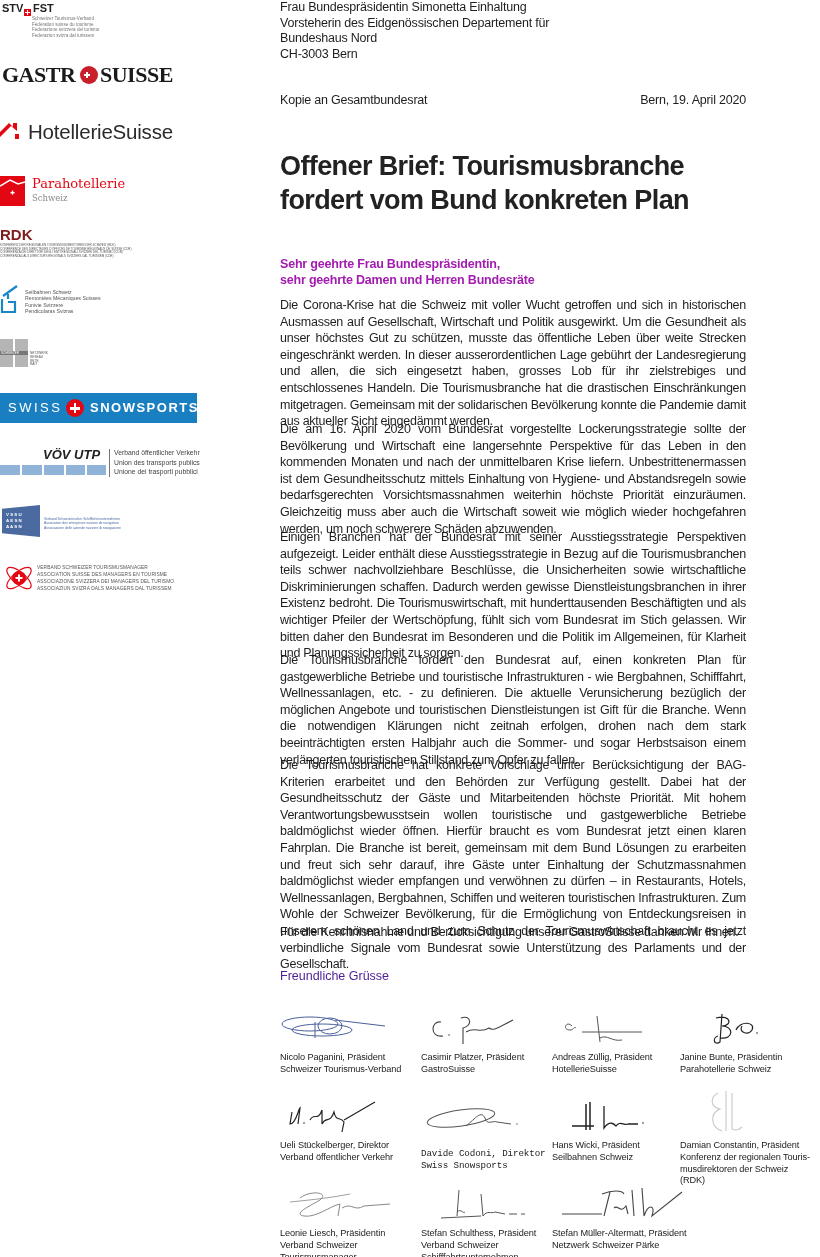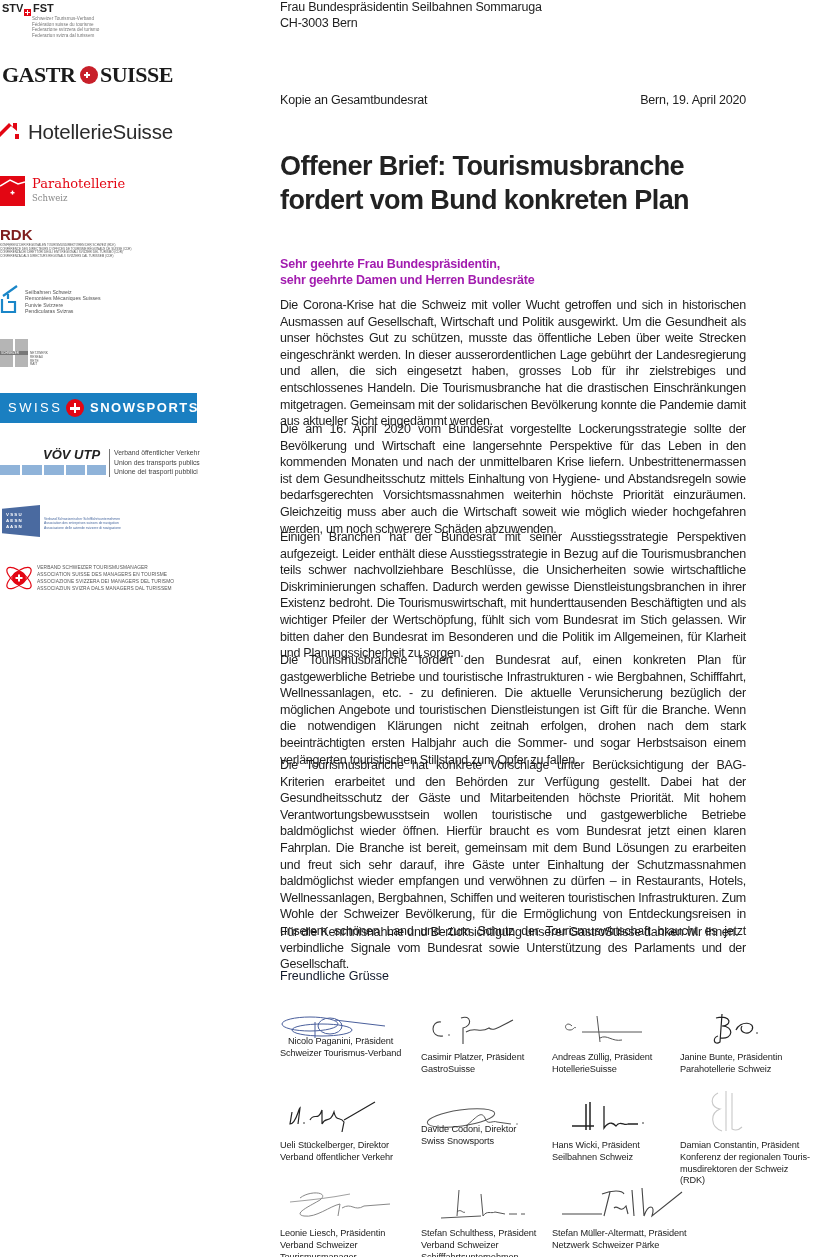--- a/index.html
+++ b/index.html
@@ -6,21 +6,21 @@
   body { width:820px; height:1257px; position:relative; overflow:hidden; font-family:"Liberation Sans", sans-serif; color:#222; }
   .sidebar { position:absolute; left:0; top:0; width:215px; height:1257px; }
   .logo { position:absolute; left:0; }
   .main { position:absolute; left:280px; top:0; width:466px; }
   .addr { position:absolute; top:0; left:0; font-size:12.5px; line-height:15.5px; color:#1e1e1e; letter-spacing:-0.2px; }
   .copyrow { position:absolute; top:93px; left:0; width:466px; font-size:12.5px; color:#1e1e1e; letter-spacing:-0.2px; }
   .copyrow .date { position:absolute; right:0; top:0; }
   h1 { position:absolute; top:149px; left:0; margin:0; font-size:27px; line-height:34px; font-weight:bold; color:#222; letter-spacing:-0.6px; width:480px; }
   .salute { position:absolute; top:257px; left:0; font-size:12.5px; line-height:15.5px; color:#a21caf; letter-spacing:-0.2px;font-weight:bold; }
   .para { position:absolute; left:0; width:466px; font-size:12.5px; line-height:16.6px; text-align:justify; color:#1e1e1e; letter-spacing:-0.25px; margin:0; }
-  .closing { position:absolute; top:969px; left:0; font-size:12.5px; color:#0f172a; }
+  .closing { position:absolute; top:969px; left:0; font-size:12.5px; color:#4c1d95; }
   .sig { position:absolute; width:135px; font-size:9.2px; line-height:11.8px; color:#222; letter-spacing:-0.1px; }
   .sig svg { display:block; }
   .sig .sigimg { position:absolute; left:0; width:130px; height:40px; }
   .sig .txt { position:absolute; left:0; }
   .gs { font-family:"Liberation Serif", serif; font-weight:bold; color:#1a1a1a; }
 </style>
 </head>
 <body>
 
 <div class="sidebar">
@@ -161,21 +161,23 @@
       <div>ASSOCIATION SUISSE DES MANAGERS EN TOURISME</div>
       <div>ASSOCIAZIONE SVIZZERA DEI MANAGERS DEL TURISMO</div>
       <div>ASSOCIAZIUN SVIZRA DALS MANAGERS DAL TURISSEM</div>
     </div>
   </div>
 </div>
 
 <div class="main">
 
   <div class="addr">
-    <div>Frau Bundespräsidentin Seilbahnen Sommaruga</div>
+    <div>Frau Bundespräsidentin Simonetta Einhaltung</div>
+    <div>Vorsteherin des Eidgenössischen Departement für</div>
+    <div>Bundeshaus Nord</div>
     <div>CH-3003 Bern</div>
   </div>
 
   <div class="copyrow">
     <span>Kopie an Gesamtbundesrat</span>
     <span class="date">Bern, 19. April 2020</span>
   </div>
 
   <h1>
     <div>Offener Brief: Tourismusbranche</div>
@@ -199,21 +201,21 @@
 
 <div>
 
   <div class="sig" style="left:280px;top:1008px;">
     <svg class="sigimg" viewBox="0 0 130 40" style="top:0;">
       <ellipse cx="30" cy="16" rx="28" ry="7" fill="none" stroke="#4a5f9c" stroke-width="1"></ellipse>
       <ellipse cx="42" cy="22" rx="30" ry="6" fill="none" stroke="#4a5f9c" stroke-width="1"></ellipse>
       <ellipse cx="50" cy="18" rx="12" ry="8" fill="none" stroke="#4a5f9c" stroke-width="1"></ellipse>
       <path d="M35 14 L35 30 M55 12 L105 18" stroke="#4a5f9c" stroke-width="1" fill="none"></path>
     </svg>
-    <div class="txt" style="top:28px;text-align:center;">
+    <div class="txt" style="top:44px;">
       <div>Nicolo Paganini, Präsident</div>
       <div>Schweizer Tourismus-Verband</div>
     </div>
   </div>
 
   <div class="sig" style="left:421px;top:1008px;">
     <svg class="sigimg" viewBox="0 0 130 40" style="top:0;">
       <path d="M20 14 C10 12 8 30 22 28" stroke="#444" stroke-width="1.1" fill="none"></path>
       <circle cx="28" cy="27" r="0.8" fill="#444"></circle>
       <path d="M40 10 C50 6 52 18 42 20 L42 36 M45 24 C55 18 58 26 68 20 C72 24 80 18 92 12" stroke="#444" stroke-width="1.1" fill="none"></path>
@@ -258,21 +260,21 @@
       <div>Verband öffentlicher Verkehr</div>
     </div>
   </div>
 
   <div class="sig" style="left:421px;top:1096px;">
     <svg class="sigimg" viewBox="0 0 130 40" style="top:0;">
       <ellipse cx="40" cy="22" rx="34" ry="8" fill="none" stroke="#555" stroke-width="1" transform="rotate(-8 40 22)"></ellipse>
       <path d="M45 30 C55 22 60 14 64 22 C66 30 72 24 76 26 L90 28" stroke="#555" stroke-width="1" fill="none"></path>
       <circle cx="96" cy="28" r="0.7" fill="#555"></circle>
     </svg>
-    <div class="txt" style="top:28px;">
+    <div class="txt" style="top:52px;font-family:Liberation Mono, monospace;">
       <div>Davide Codoni, Direktor</div>
       <div>Swiss Snowsports</div>
     </div>
   </div>
 
   <div class="sig" style="left:552px;top:1096px;">
     <svg class="sigimg" viewBox="0 0 130 40" style="top:0;">
       <path d="M34 8 L34 34 M20 30 L42 30 M38 6 L38 34" stroke="#222" stroke-width="1.5" fill="none"></path>
       <path d="M52 10 L52 32 C58 24 62 28 64 30 C68 24 72 30 76 28 L86 28" stroke="#222" stroke-width="1.3" fill="none"></path>
       <circle cx="91" cy="27" r="0.8" fill="#222"></circle>

